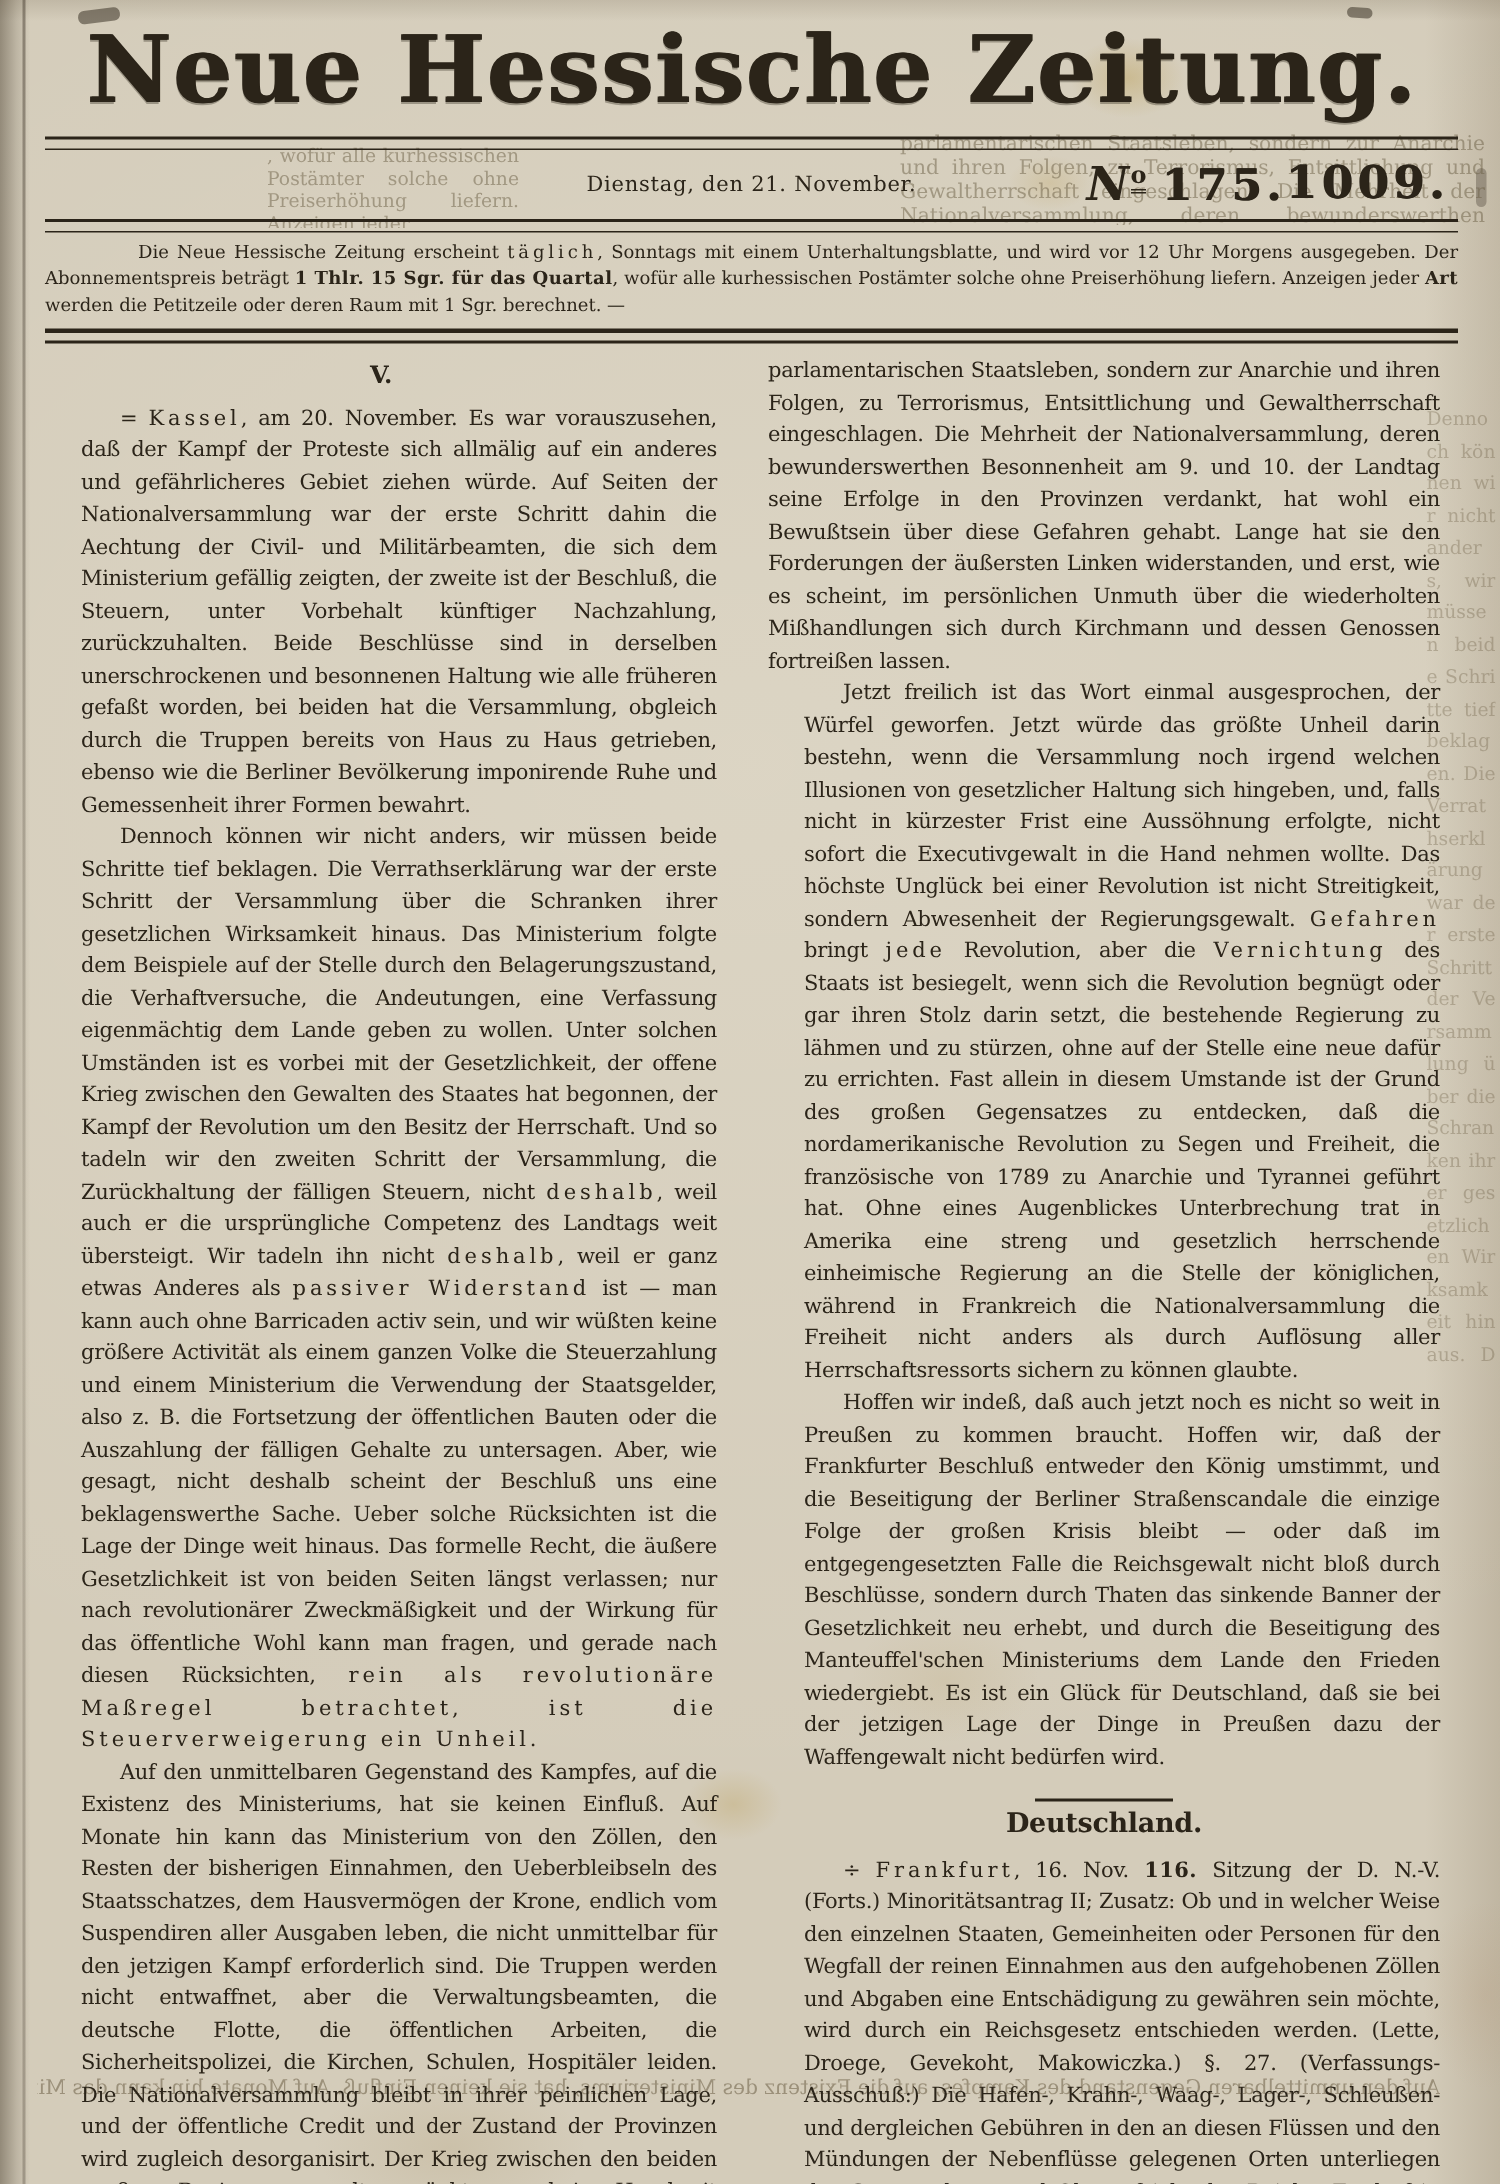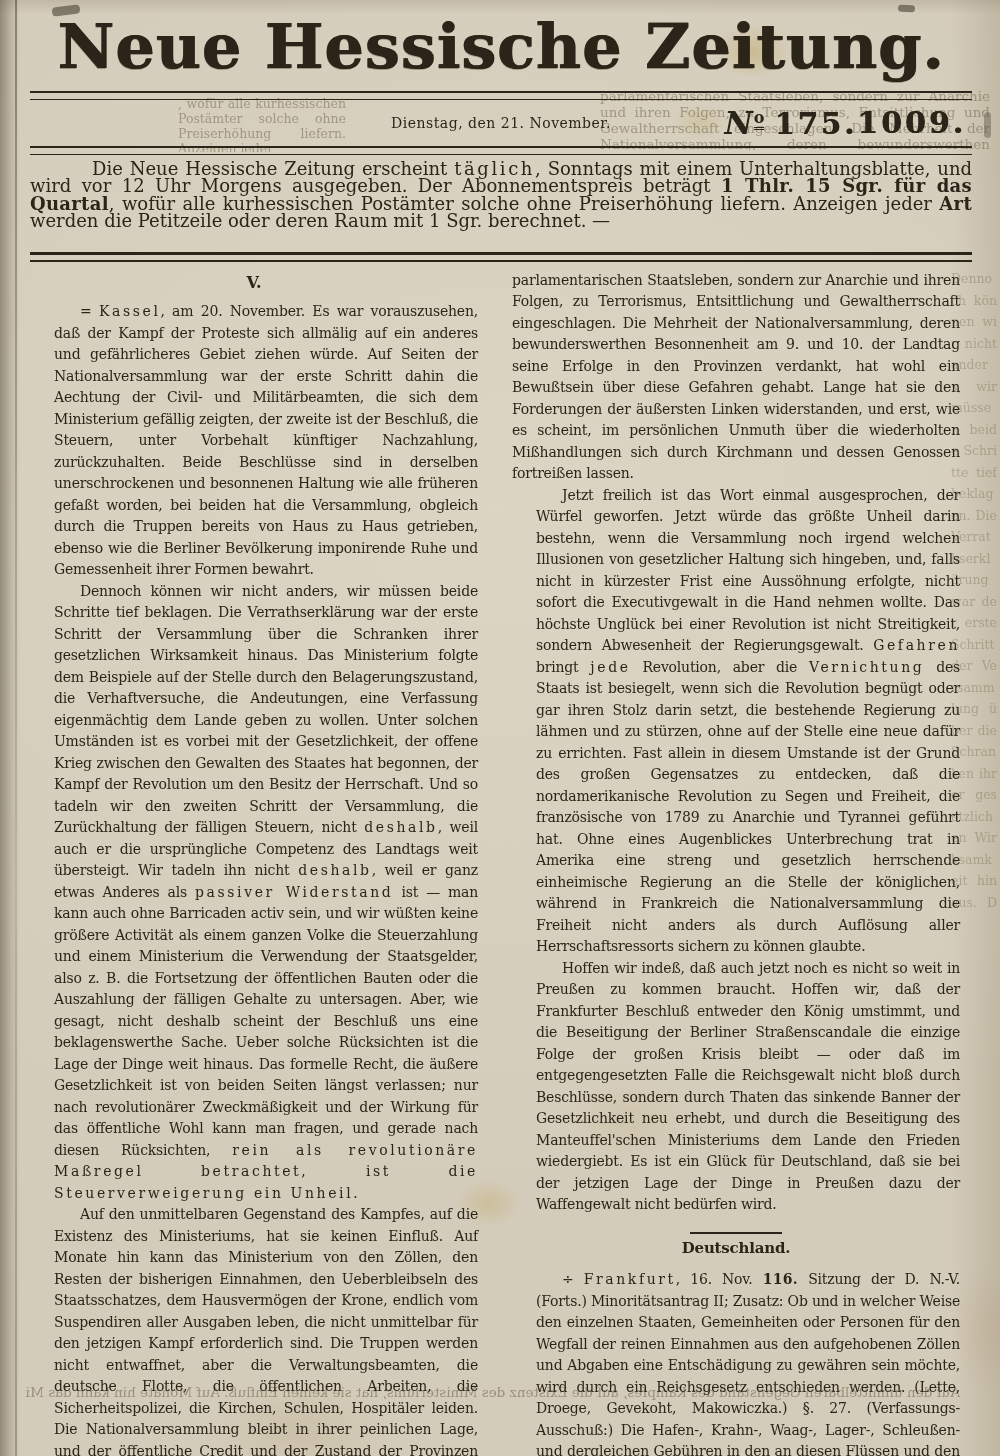--- a/index.html
+++ b/index.html
@@ -41,32 +41,32 @@
   .rule-double{height:6px;border-top:2.5px solid #2b2419;border-bottom:1.5px solid #2b2419;}
   .rule-heavy{height:5px;border-top:3.5px solid #2b2419;border-bottom:2px solid #2b2419;margin-top:3px;}
   .issue-row{position:relative;height:46px;display:flex;align-items:center;justify-content:flex-end;padding:0 6px;}
   .issue-no{font-weight:700;font-size:29px;white-space:nowrap;}
   .no-n{font-style:italic;font-size:31px;}
   .no-o{display:inline-block;font-size:16px;vertical-align:super;border-bottom:3px double #2b2419;
     line-height:1;margin-left:1px;padding-bottom:1px;}
   .no-num{margin-left:10px;letter-spacing:3px;text-shadow:.7px 0 0 currentColor;}
   .issue-date{position:absolute;left:50%;transform:translateX(-50%);font-weight:400;font-size:14px;letter-spacing:.5px;}
   .issue-year{font-weight:700;font-size:30px;letter-spacing:3px;text-shadow:.7px 0 0 currentColor;}
-  .subscription{margin:5px 0 22px;font-size:18px;line-height:17.5px;text-align:justify;text-indent:62px;}
+  .subscription{margin:5px 0 7px;font-size:12px;line-height:17.5px;text-align:justify;text-indent:62px;}
 
   main.columns{position:relative;z-index:2;display:flex;gap:34px;padding:8px 40px 0 30px;}
   .col{flex:1;min-width:0;font-size:14px;line-height:21.5px;text-align:justify;
     letter-spacing:-0.2px;}
   .article-title{margin:6px 0 0;text-align:center;font-size:24px;font-weight:700;letter-spacing:.5px;}
   .part-label{margin:2px 0 8px;text-align:center;font-size:16px;font-weight:700;}
   p.body{margin:0;}
   p.indent{text-indent:26px;margin-left:24px;}
   .divider-short{width:92px;border-top:2px solid #2b2419;margin:16px auto 4px;}
   .section-title{margin:8px 0 0;text-align:center;font-size:25px;font-weight:700;}
-  .subsection-title{margin:2px 0 10px;text-align:center;font-size:15px;font-weight:700;}
+  .subsection-title{margin:2px 0 10px;text-align:center;font-size:18px;font-weight:700;}
   .sp{letter-spacing:2.6px;}
   .b{font-weight:700;letter-spacing:.3px;}
 </style>
 </head>
 <body>
 
 <div class="page">
 
   <div class="page-edge-left"></div>
   <div class="fold-line"></div>

